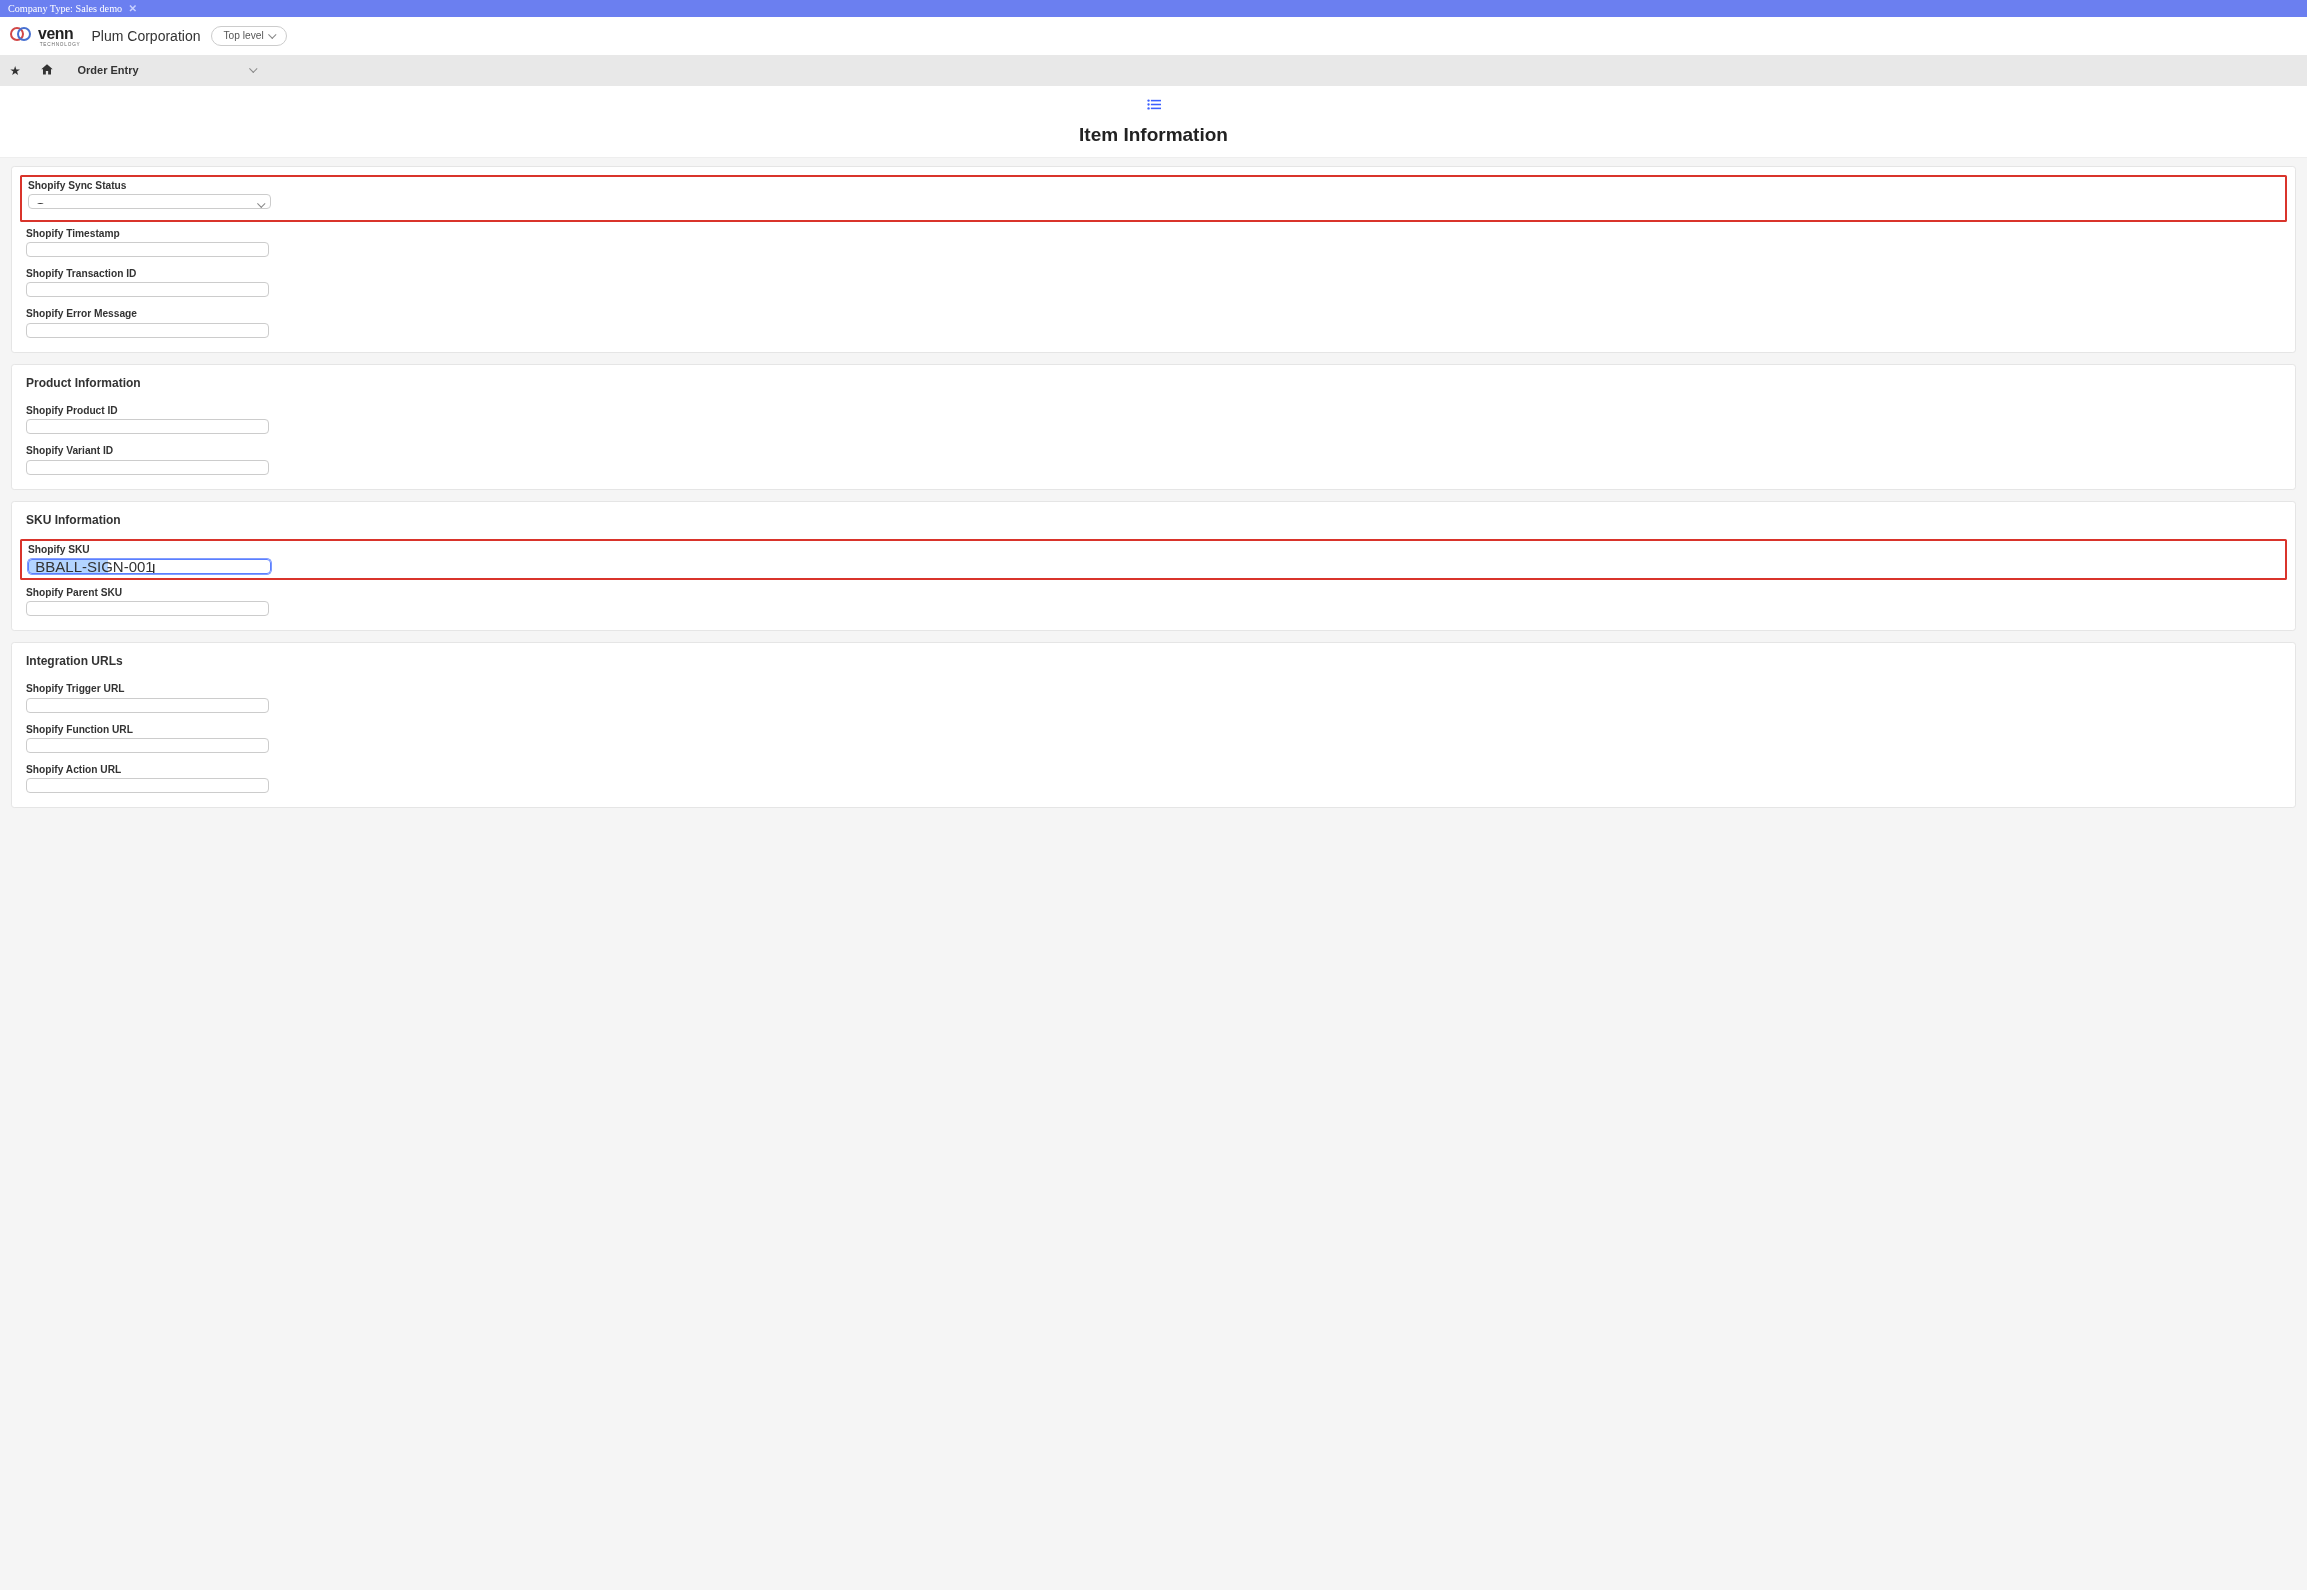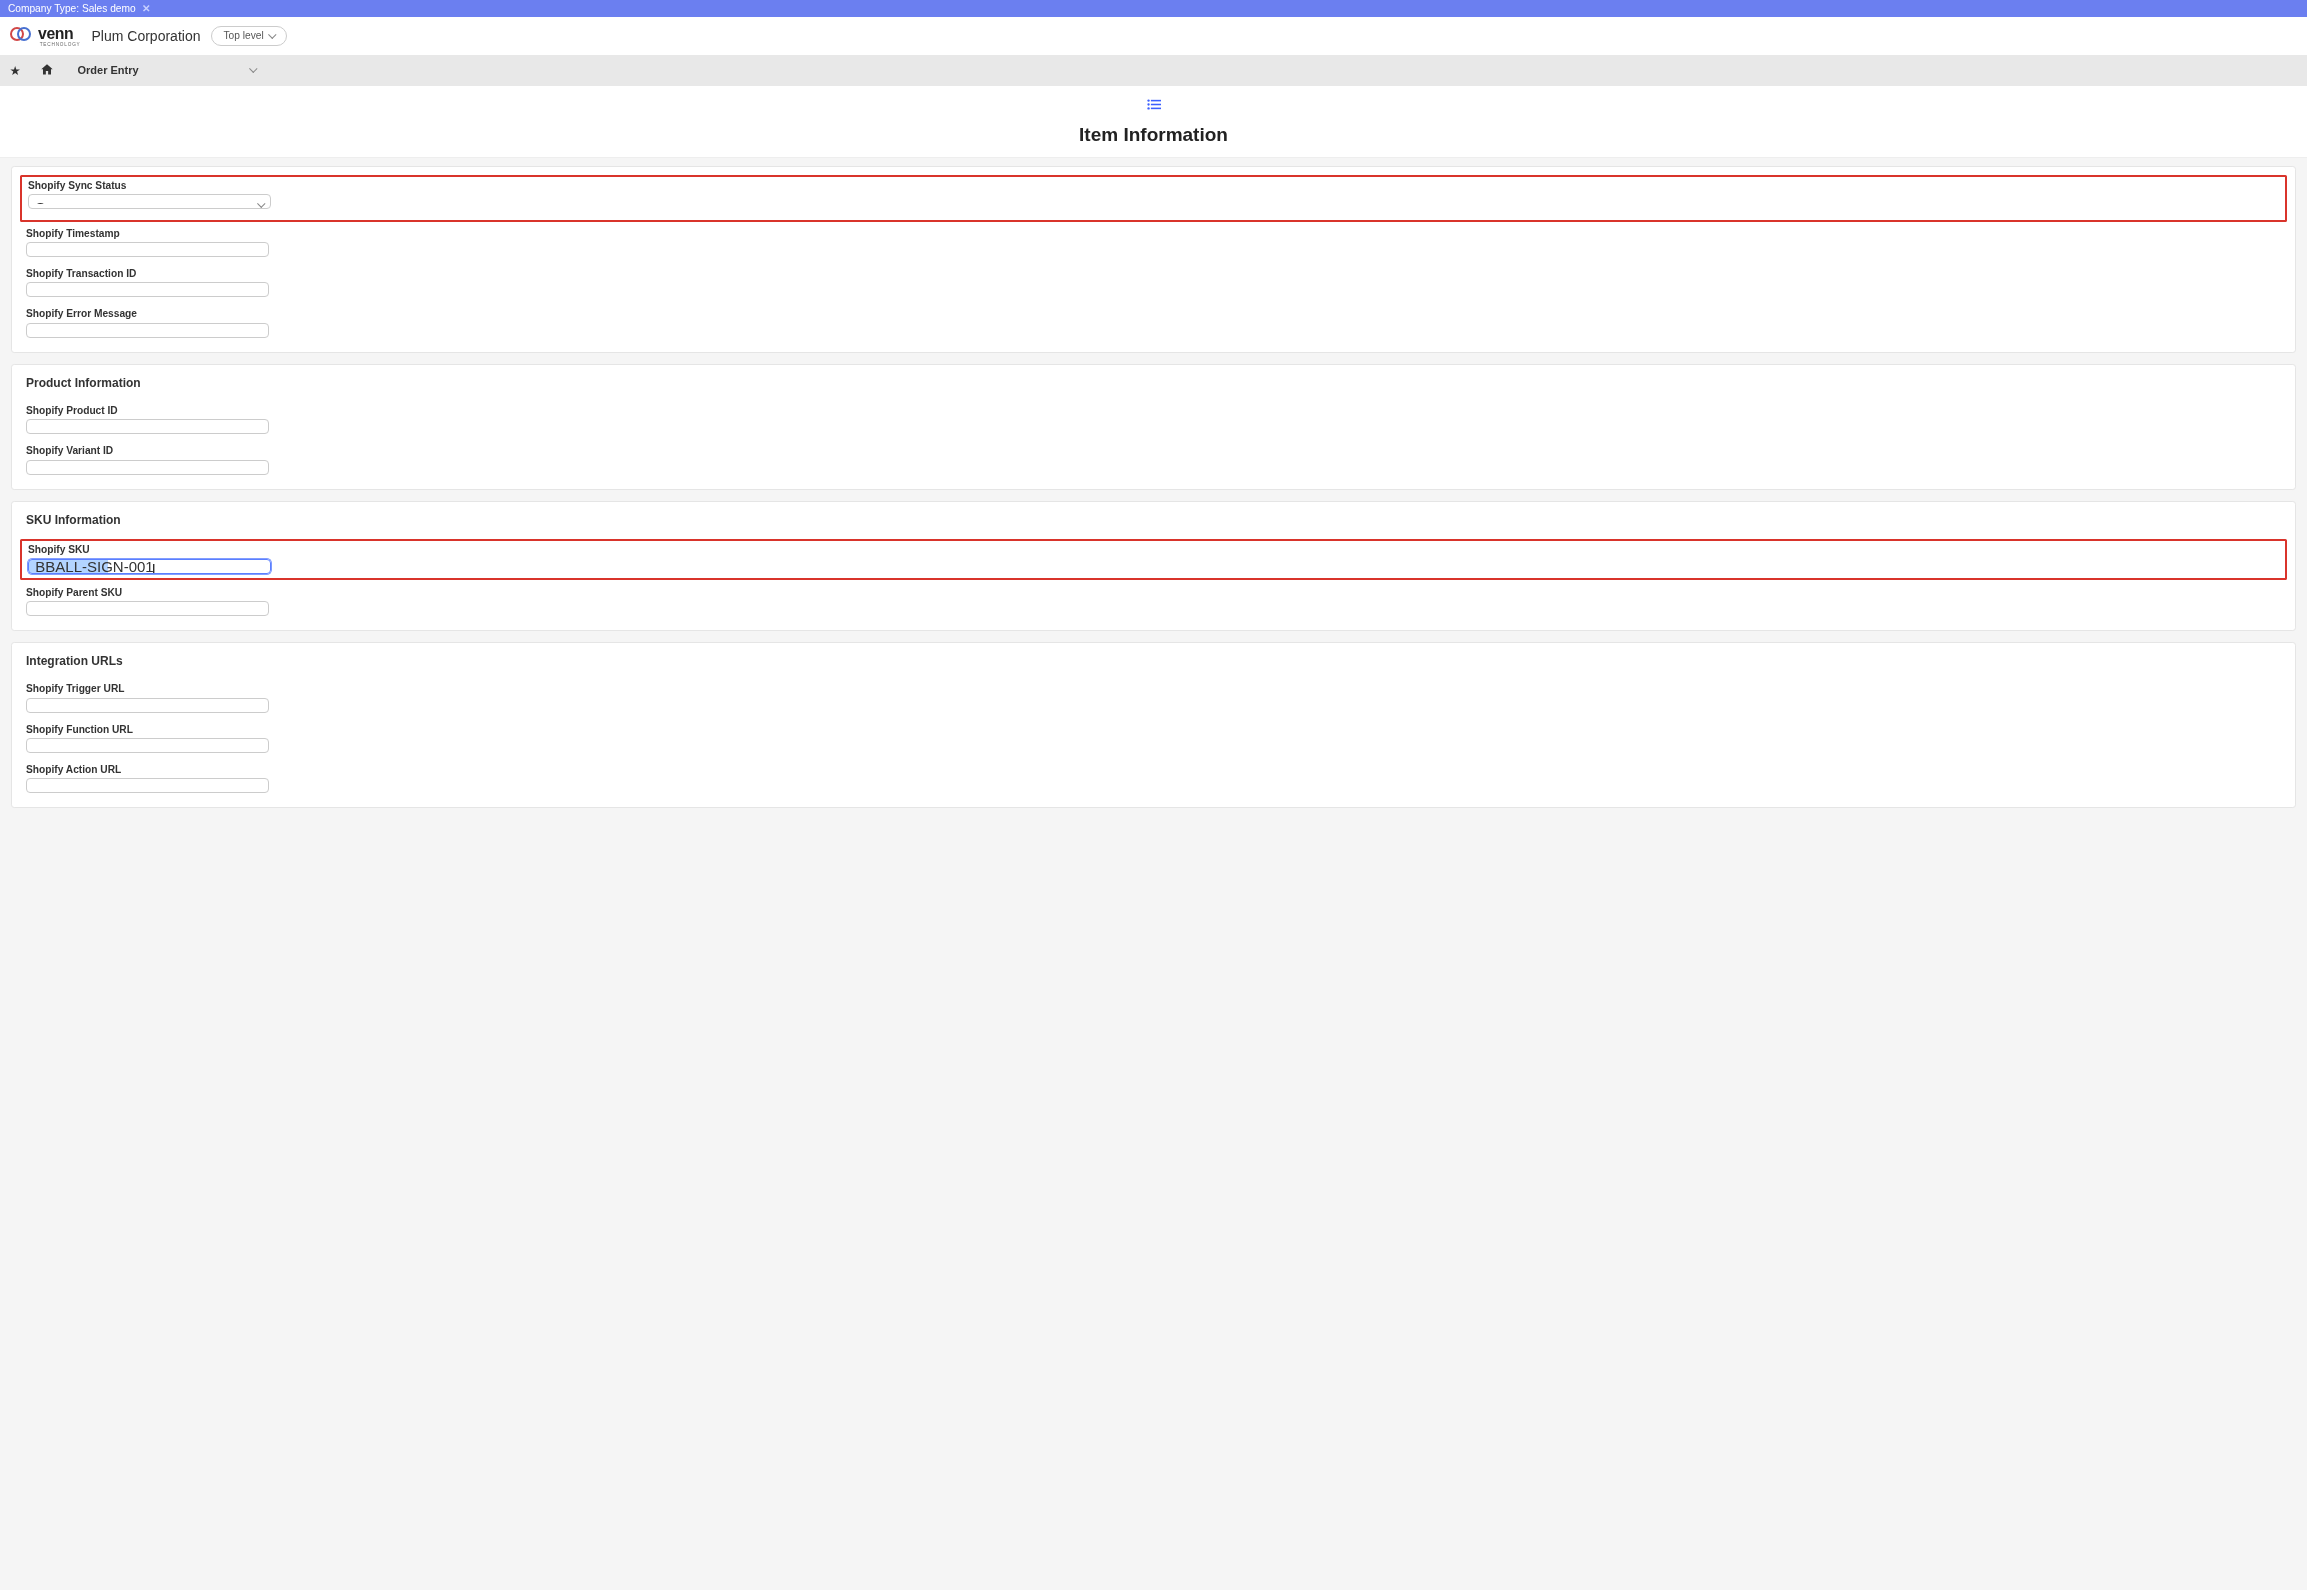--- a/index.html
+++ b/index.html
@@ -15,20 +15,21 @@
   }
   .banner {
     background: #6b7ff0;
     color: #fff;
     padding: 3.2px 7.9px;
     font-size: 10.2px;
     font-weight: 500;
     display: flex;
     align-items: center;
     gap: 6.3px;
+    font-family: Liberation Serif, serif;
   }
   .banner-close {
     color: #c8d0ff;
     cursor: pointer;
     font-weight: bold;
   }
   .header {
     background: #fff;
     display: flex;
     align-items: center;

